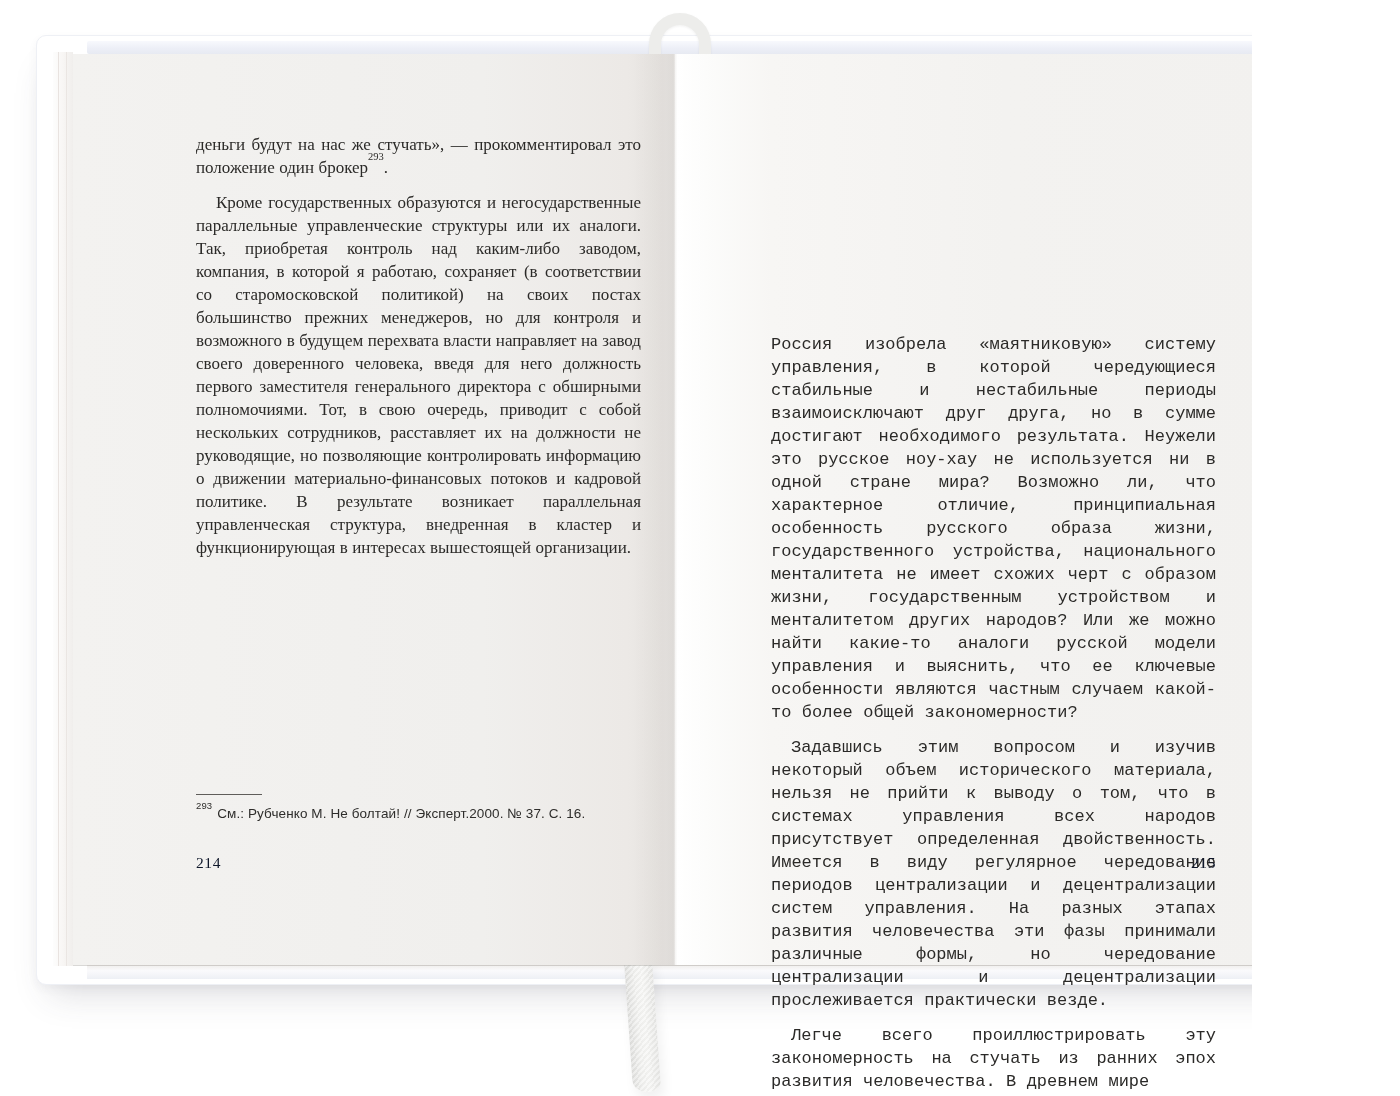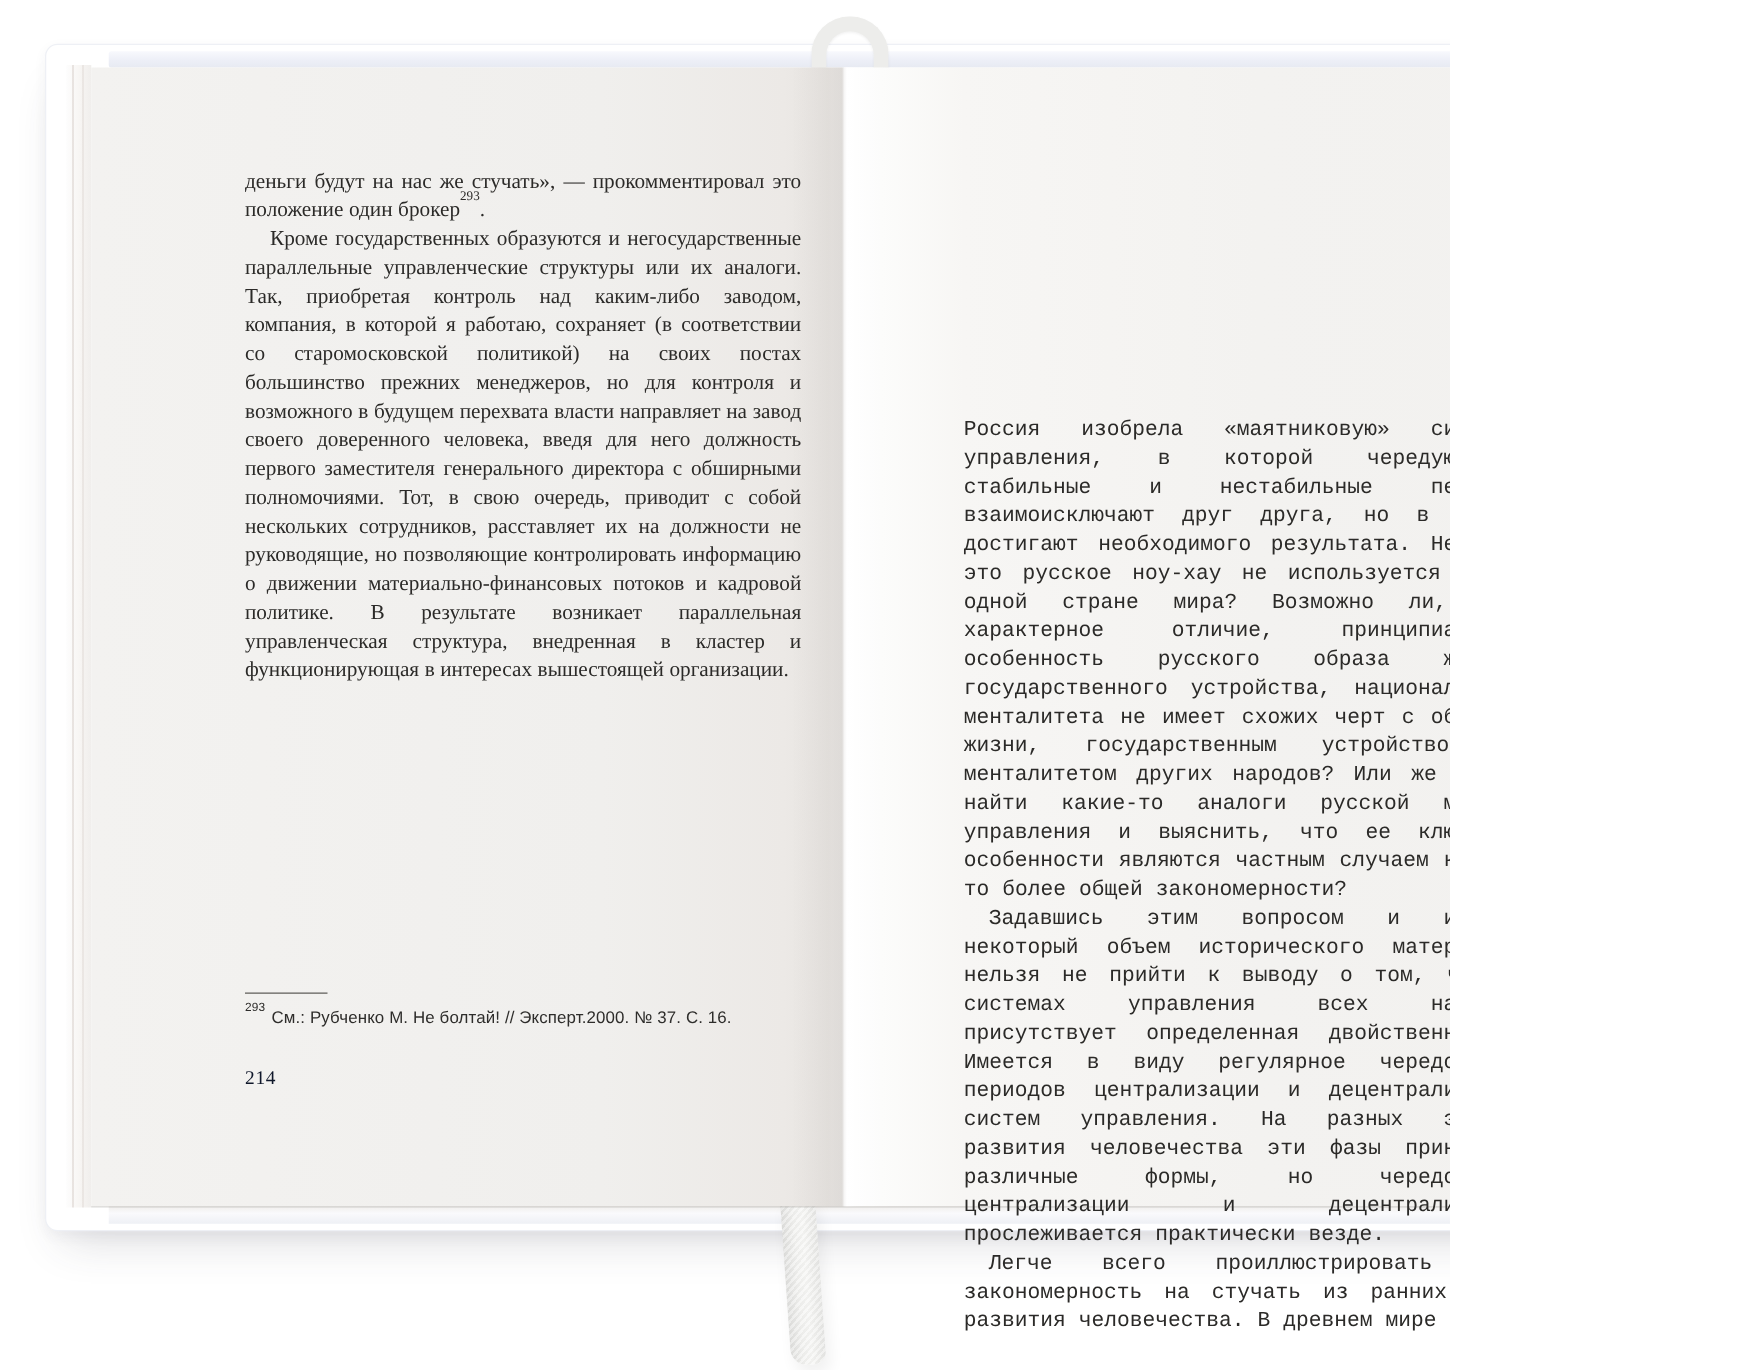--- a/index.html
+++ b/index.html
@@ -1,20 +1,20 @@
 <!DOCTYPE html>
 <html lang="ru"><head>
 <meta charset="utf-8">
 <style>
   html,body { margin:0; padding:0; }
   body {
     width:1400px; height:1096px; background:#ffffff;
     font-family:"Liberation Serif","DejaVu Serif",serif;
   }
-  .scene { position:relative; width:1160px; height:1096px; overflow:hidden; background:#ffffff; }
+  .scene { position:relative; width:1252px; height:1096px; overflow:hidden; background:#ffffff; }
 
   
   .book {
     position:absolute; left:36px; top:35px; width:1328px; height:950px;
     background:#ffffff; border:1px solid #eef0f5; border-radius:10px;
     box-shadow: 0 4px 10px rgba(60,62,75,0.05), 0 22px 34px -14px rgba(60,62,75,0.18);
     box-sizing:border-box;
   }
   
   .top-edge {
@@ -66,21 +66,21 @@
     pointer-events:none;
   }
 
   
   .txt { position:absolute; z-index:4; color:#2b2a28; }
   .body-col { width:445px; }
   .body-p {
     margin:0; font-size:17px; line-height:23px; text-align:justify;
     hyphens:auto; -webkit-hyphens:auto; word-spacing:0.2px;
   }
-  .body-p.indent { text-indent:20px; }
+  .body-p.indent { text-indent:20px;margin-top:12px; }
   .left-col  { left:123px; top:79px; }
   .right-col { left:698px; top:279px;font-family:Liberation Mono, monospace; }
 
   sup.fnref {
     font-size:10.5px; line-height:0; position:relative; top:-6px; letter-spacing:0;
   }
 
   .chapter-title { left:698px; top:72px; }
   .chapter-title .title-line {
     display:block; font-size:28px; line-height:35px; color:#2a2927; font-weight:400;

